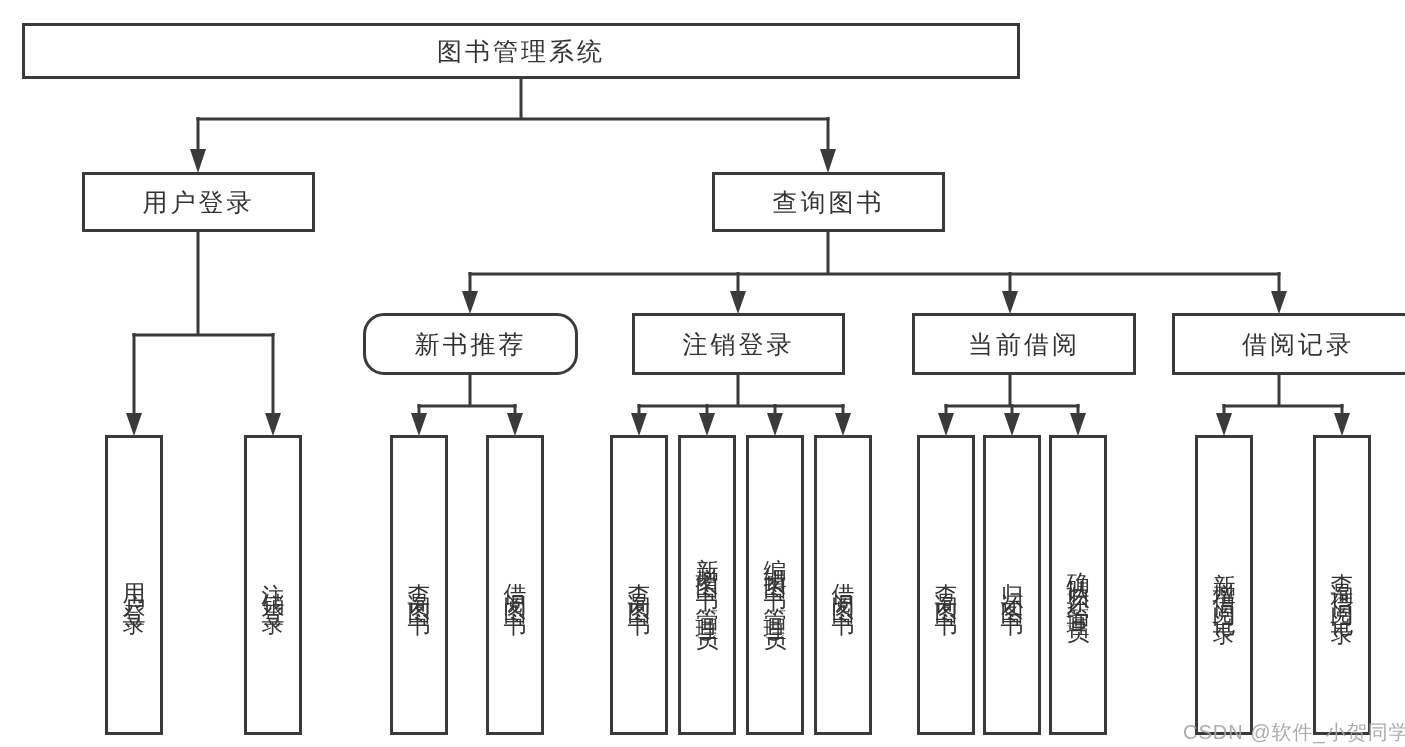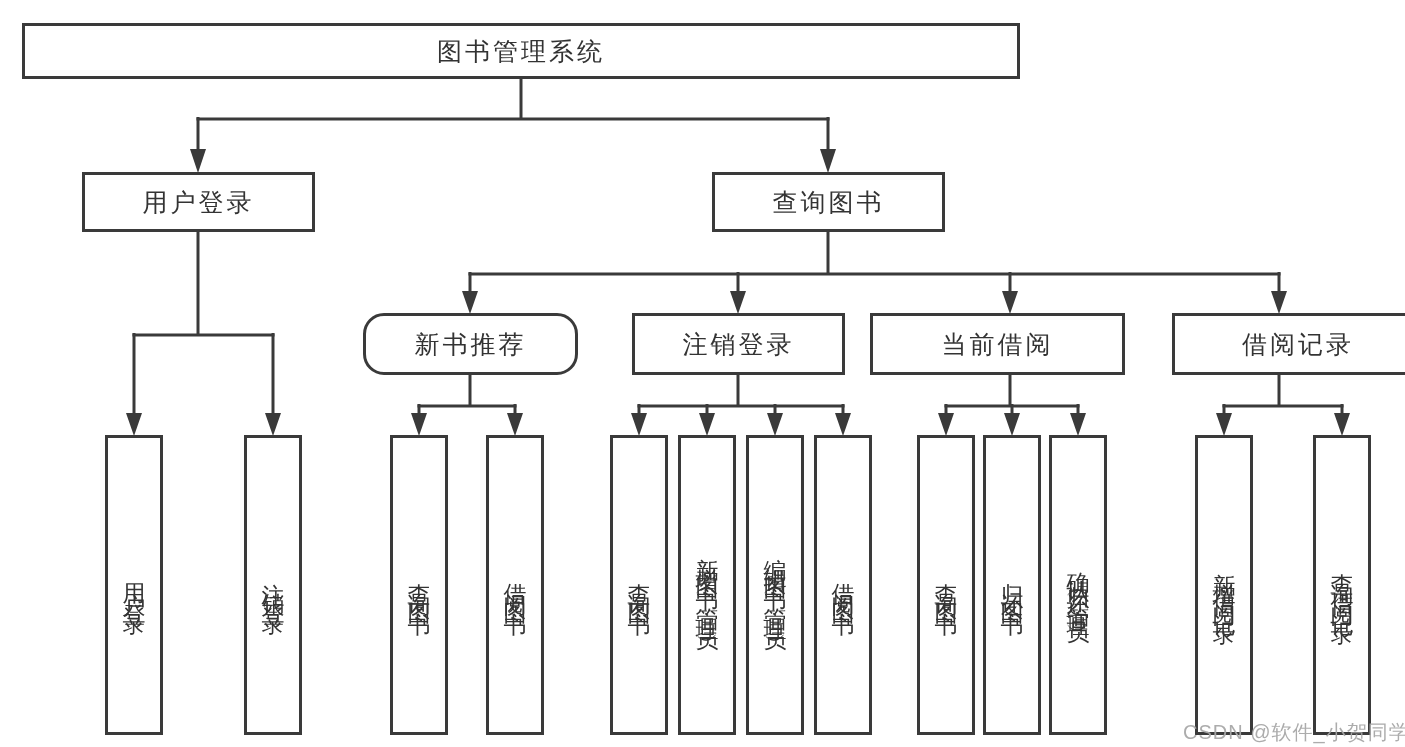--- a/index.html
+++ b/index.html
@@ -121,21 +121,21 @@
   <div class="node l2" style="left:712px;">
     <span class="hlabel">查询图书</span>
   </div>
 
   <div class="node l3" style="left:363px;width:215px;border-radius:21px;">
     <span class="hlabel">新书推荐</span>
   </div>
   <div class="node l3" style="left:632px;width:213px;">
     <span class="hlabel">注销登录</span>
   </div>
-  <div class="node l3" style="left:870px;width:255px;">
+  <div class="node l3" style="left:912px;width:224px;">
     <span class="hlabel">当前借阅</span>
   </div>
   <div class="node l3" style="left:1172px;width:252px;">
     <span class="hlabel">借阅记录</span>
   </div>
 
   <div class="node leaf" style="left:105px;">
     <span class="vtext">用户登录</span>
   </div>
   <div class="node leaf" style="left:244px;">

